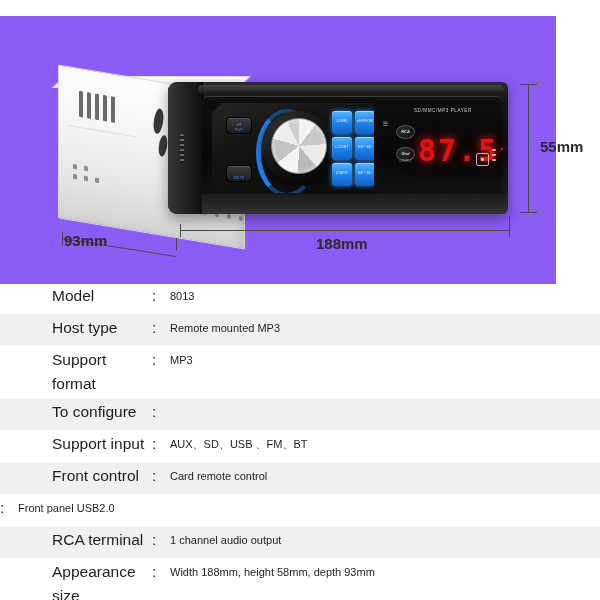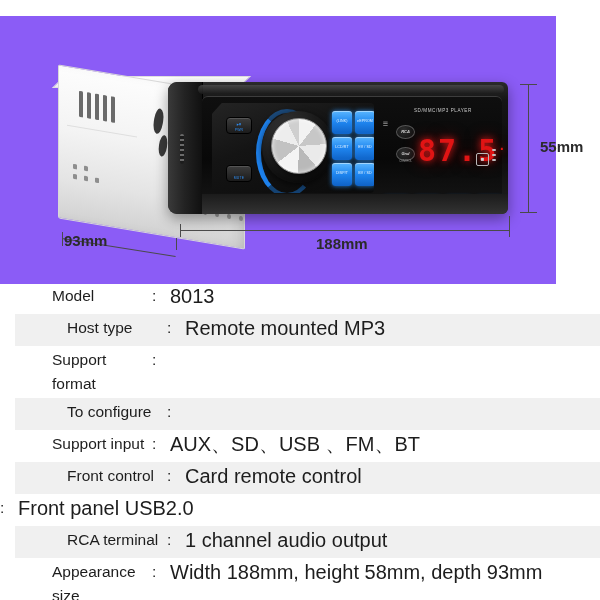--- a/index.html
+++ b/index.html
@@ -166,25 +166,25 @@
   }
   .rk .rt{position:absolute;left:0;right:0;top:3px;text-align:center;font-size:3.4px;color:#eef7ff;}
 
   
   .dimtext{position:absolute;font-size:15px;color:#2b2b2b;white-space:nowrap;font-weight:bold;}
   .dline{position:absolute;background:#4a4a4a;}
 
   
   #spec{position:absolute;left:0;top:282px;width:600px;}
   .srow{position:relative;display:flex;align-items:flex-start;min-height:28px;padding:2px 0;}
-  .srow.alt{background:#f0f0f0;margin-left:15px;}
+  .srow.alt{background:#f0f0f0;}
   .sname{width:152px;padding-left:52px;box-sizing:border-box;
     font-size:15.5px;color:#1d1d1d;line-height:24px;}
   .scolon{width:18px;font-size:15.5px;color:#1d1d1d;line-height:24px;text-align:left;}
-  .sval{flex:1;font-size:20px;color:#1d1d1d;line-height:24px;padding-right:30px;white-space:pre-line;}
+  .sval{flex:1;font-size:11px;color:#1d1d1d;line-height:24px;padding-right:30px;white-space:pre-line;}
 </style>
 </head>
 <body>
 
 <div id="page">
 
   <div id="photo">
 
     <div class="chassis-top"></div>
     <div class="chassis">
@@ -323,20 +323,21 @@
       <div class="sval">8013</div>
     </div>
     <div class="srow alt">
       <div class="sname">Host type</div>
       <div class="scolon">:</div>
       <div class="sval">Remote mounted MP3</div>
     </div>
     <div class="srow">
       <div class="sname">Support format</div>
       <div class="scolon">:</div>
+      <div class="sval">MP3</div>
     </div>
     <div class="srow alt">
       <div class="sname">To configure</div>
       <div class="scolon">:</div>
     </div>
     <div class="srow">
       <div class="sname">Support input</div>
       <div class="scolon">:</div>
       <div class="sval">AUX、SD、USB 、FM、BT</div>
     </div>

